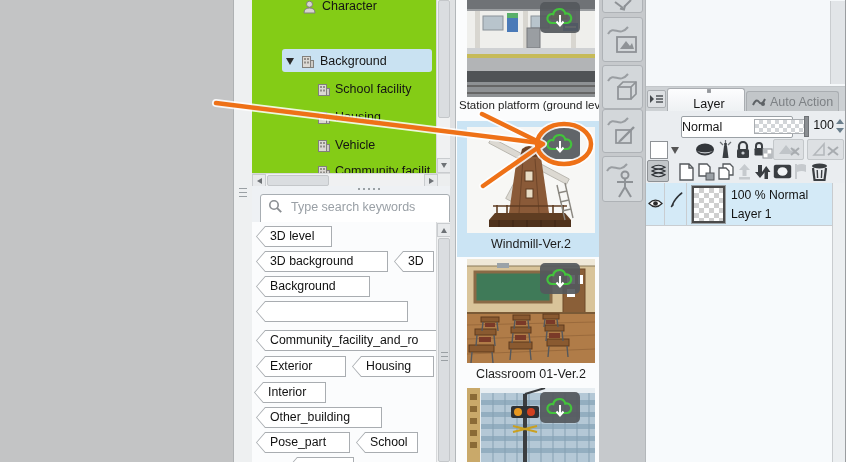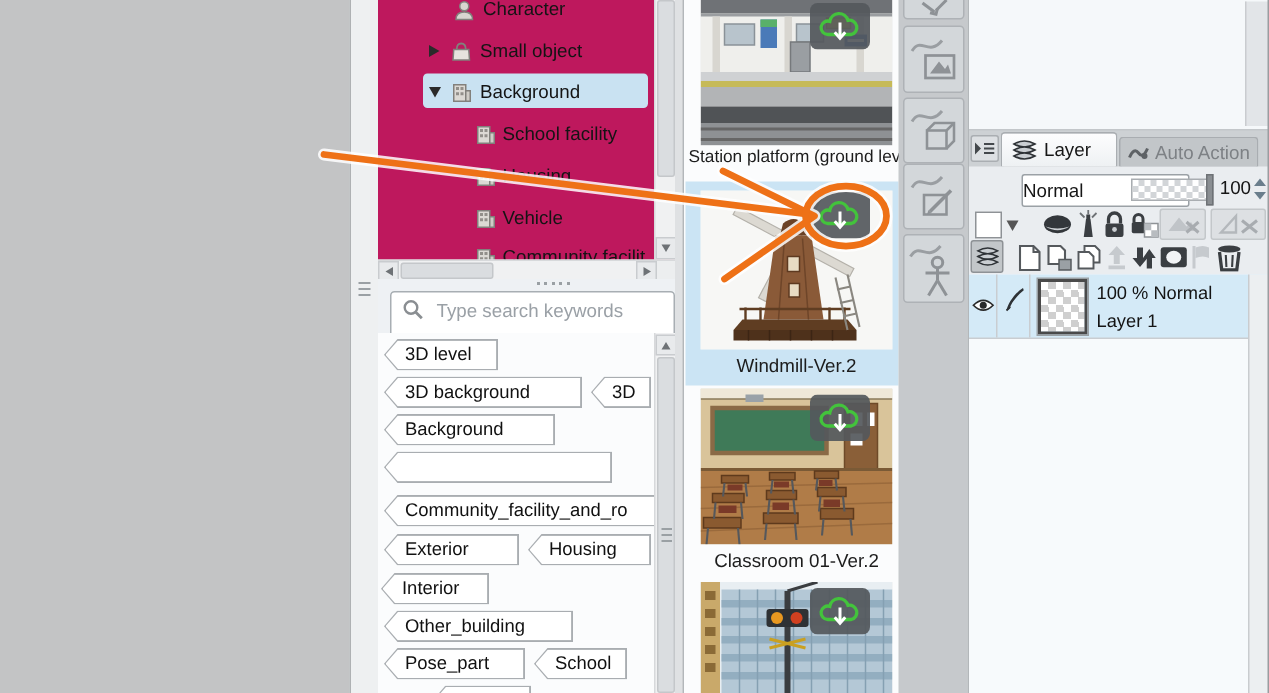--- a/index.html
+++ b/index.html
@@ -11,21 +11,21 @@
 
   
   .strip{left:233px;top:0;width:19px;height:462px;background:#eef0f1;
          border-left:1px solid #aeb1b3;border-right:1px solid #c6c9cb;}
   .grip{left:239px;top:188px;width:8px;height:11px;
         background:repeating-linear-gradient(#9aa0a4 0 1.5px,transparent 1.5px 4px);}
 
   
   .left-panel{left:252px;top:0;width:198px;height:462px;background:#f2f5f7;
               border-right:1px solid #b3b7ba;}
-  .tree{left:0;top:0;width:198px;height:186px;background:#be185d;}
+  .tree{left:0;top:0;width:198px;height:186px;background:#84cc16;}
   .tree-row{position:absolute;height:22px;line-height:22px;}
   .tree-label{position:absolute;top:0;line-height:22px;color:#141414;}
   .sel-rect{left:30px;top:49px;width:150px;height:23px;background:#c9e2f2;border-radius:3px;}
   .tri{width:0;height:0;position:absolute;}
   .tri-right{border-left:7px solid #2a2a2a;border-top:4.5px solid transparent;border-bottom:4.5px solid transparent;}
   .tri-down{border-top:7px solid #2a2a2a;border-left:4.5px solid transparent;border-right:4.5px solid transparent;}
   .vsb{background:#f0f1f2;border-left:1px solid #d7d9db;}
   .hsb{background:#f0f1f2;border-top:1px solid #d7d9db;}
   .sb-btn{background:#e8eaec;border:1px solid #c9cccf;box-sizing:border-box;
           display:flex;align-items:center;justify-content:center;}
@@ -62,21 +62,21 @@
   .toolbtn{position:absolute;left:3px;width:41px;background:#d3d7da;border:1px solid #aeb2b6;
            border-radius:3px;box-sizing:border-box;}
 
   
   .right-stack{left:645px;top:0;width:201px;height:462px;background:#eaedf0;
                border-left:1px solid #b3b7ba;box-sizing:border-box;}
   .subpanel-top{left:0;top:0;width:201px;height:86px;background:#f5f8fa;border-bottom:2px solid #c3c7ca;}
   .tabbar{left:0;top:87px;width:201px;height:24px;background:#cdd1d4;}
   .tab{position:absolute;top:1px;height:23px;border:1px solid #a9adb1;border-bottom:none;
        border-radius:3px 3px 0 0;box-sizing:border-box;display:flex;align-items:center;gap:4px;}
-  .tab.active{background:linear-gradient(#fdfdfe,#eef1f3);}
+  .tab.active{background:linear-gradient(#fdfdfe,#eef1f3);flex-direction:column;}
   .tab.inactive{background:#c2c6c9;color:#7d8185;top:4px;height:20px;}
   .menu-btn{left:1px;top:3px;width:19px;height:18px;background:#dde0e3;border:1px solid #aaaeb2;
             box-sizing:border-box;border-radius:2px;display:flex;align-items:center;justify-content:center;}
   .combo{left:3px;top:116px;width:112px;height:22px;background:#fff;border:1px solid #9ba1a6;
          border-radius:2px;box-sizing:border-box;text-align:left;line-height:20px;margin-left:32px;}
   .combo .tri-down{border-top-color:#555;right:7px;top:8px;position:absolute;}
   .opslider{left:108px;top:119px;width:54px;height:15px;border:1px solid #a9adb1;box-sizing:border-box;
             background:conic-gradient(#d2d5d8 25%,#fff 0 50%,#d2d5d8 0 75%,#fff 0);background-size:8px 8px;}
   .ophandle{left:158px;top:116px;width:5px;height:21px;background:#8a8e92;border:1px solid #6e7276;box-sizing:border-box;}
   .opval{left:162px;top:118px;width:26px;text-align:right;font-size:12.5px;}
@@ -112,28 +112,20 @@
       <div class="abs sel-rect"></div>
 
       <div class="tree-row" style="left:50px;top:-5px;width:140px;">
         <svg style="position:absolute;left:0;top:5px;" width="15" height="15" viewBox="0 0 15 15">
             <circle cx="7.5" cy="4.2" r="3" fill="#d8d5d0" stroke="#82807c"></circle>
             <path d="M2 13 Q2 8 7.5 8 Q13 8 13 13 Z" fill="#d8d5d0" stroke="#82807c"></path>
           </svg>
         <div class="tree-label" style="left:20px;">Character</div>
       </div>
 
-      <div class="tree-row" style="left:34px;top:23px;width:160px;">
-        <span class="tri tri-right" style="left:0;top:7px;"></span>
-        <svg style="position:absolute;left:14px;top:4px;" width="15" height="15" viewBox="0 0 15 15">
-            <path d="M4.5 6 Q4.5 2 7.5 2 Q10.5 2 10.5 6" fill="none" stroke="#82807c" stroke-width="1.2"></path>
-            <path d="M2.5 6 L12.5 6 L13 13 L2 13 Z" fill="#e6e3de" stroke="#82807c"></path>
-          </svg>
-        <div class="tree-label" style="left:34px;">Small object</div>
-      </div>
 
       <div class="tree-row" style="left:34px;top:50px;width:160px;">
         <span class="tri tri-down" style="left:0;top:8px;"></span>
         <svg style="position:absolute;left:14px;top:4px;" width="15" height="15" viewBox="0 0 15 15">
             <rect x="2.5" y="2.5" width="8" height="11" fill="#dcd9d4" stroke="#82807c"></rect>
             <rect x="10.5" y="6.5" width="3" height="7" fill="#cfccc6" stroke="#82807c"></rect>
             <rect x="4" y="4" width="2" height="2" fill="#928f8a"></rect>
             <rect x="7" y="4" width="2" height="2" fill="#928f8a"></rect>
             <rect x="4" y="7.5" width="2" height="2" fill="#928f8a"></rect>
             <rect x="7" y="7.5" width="2" height="2" fill="#928f8a"></rect>

